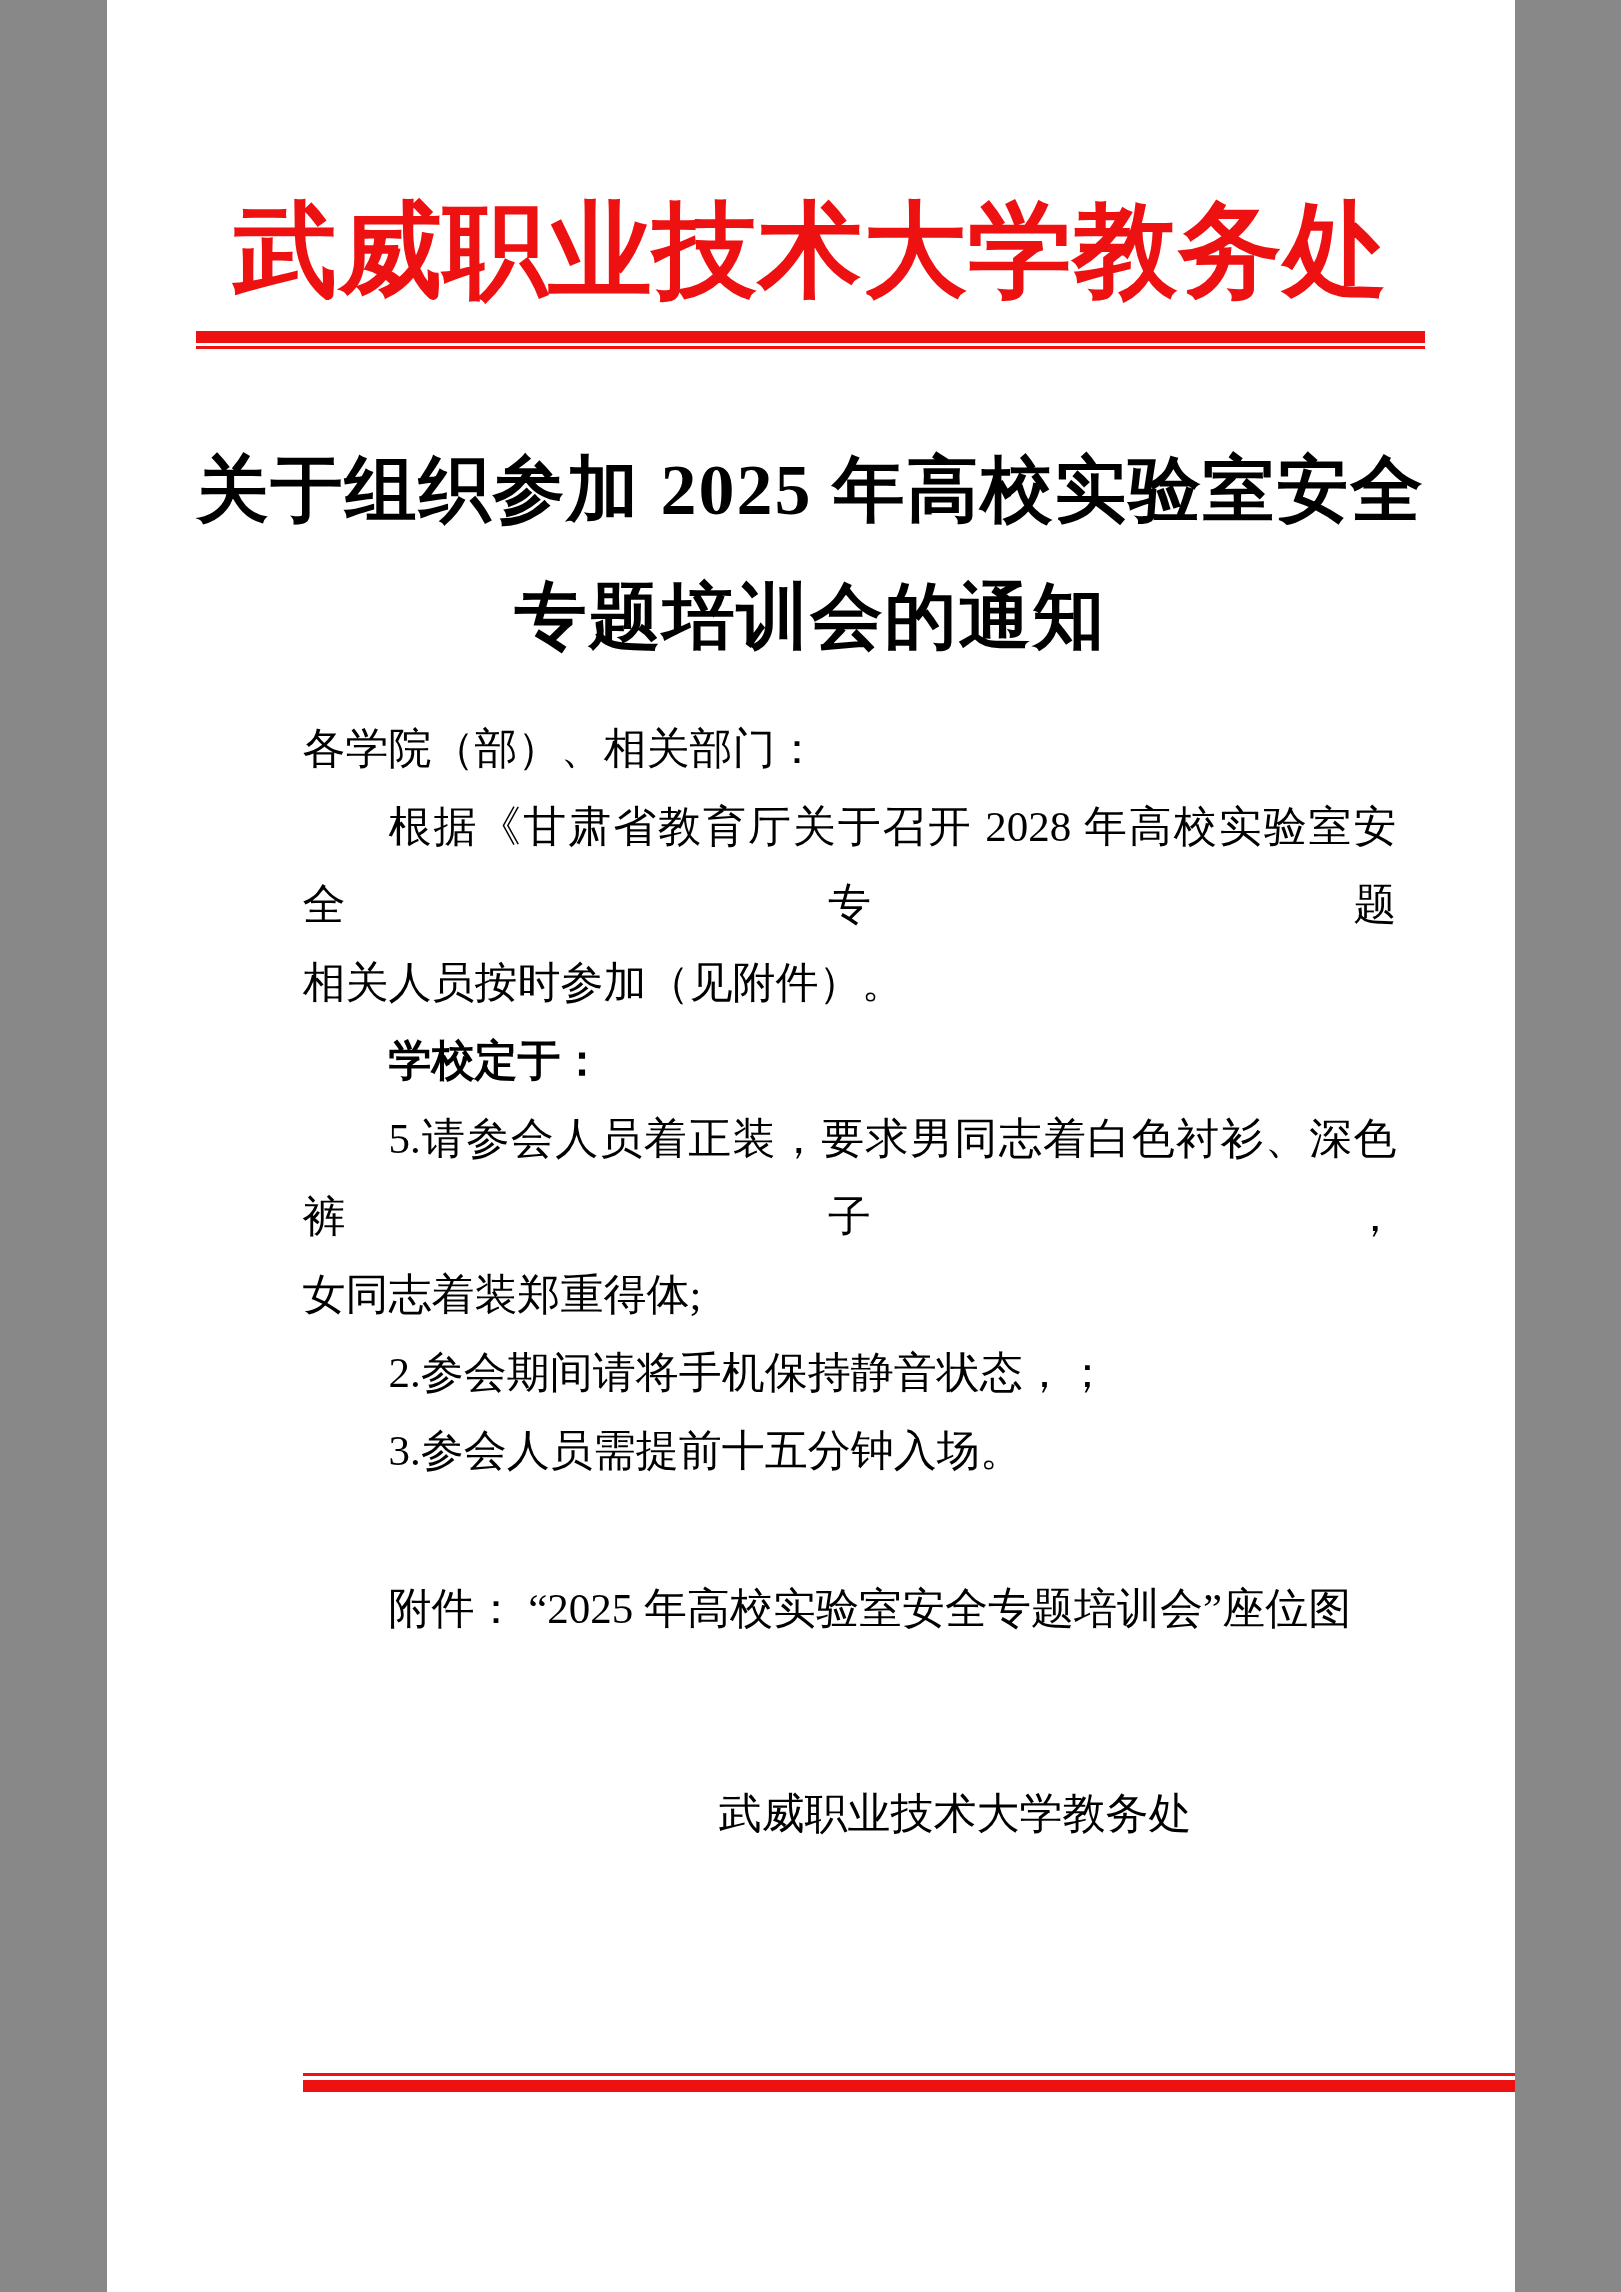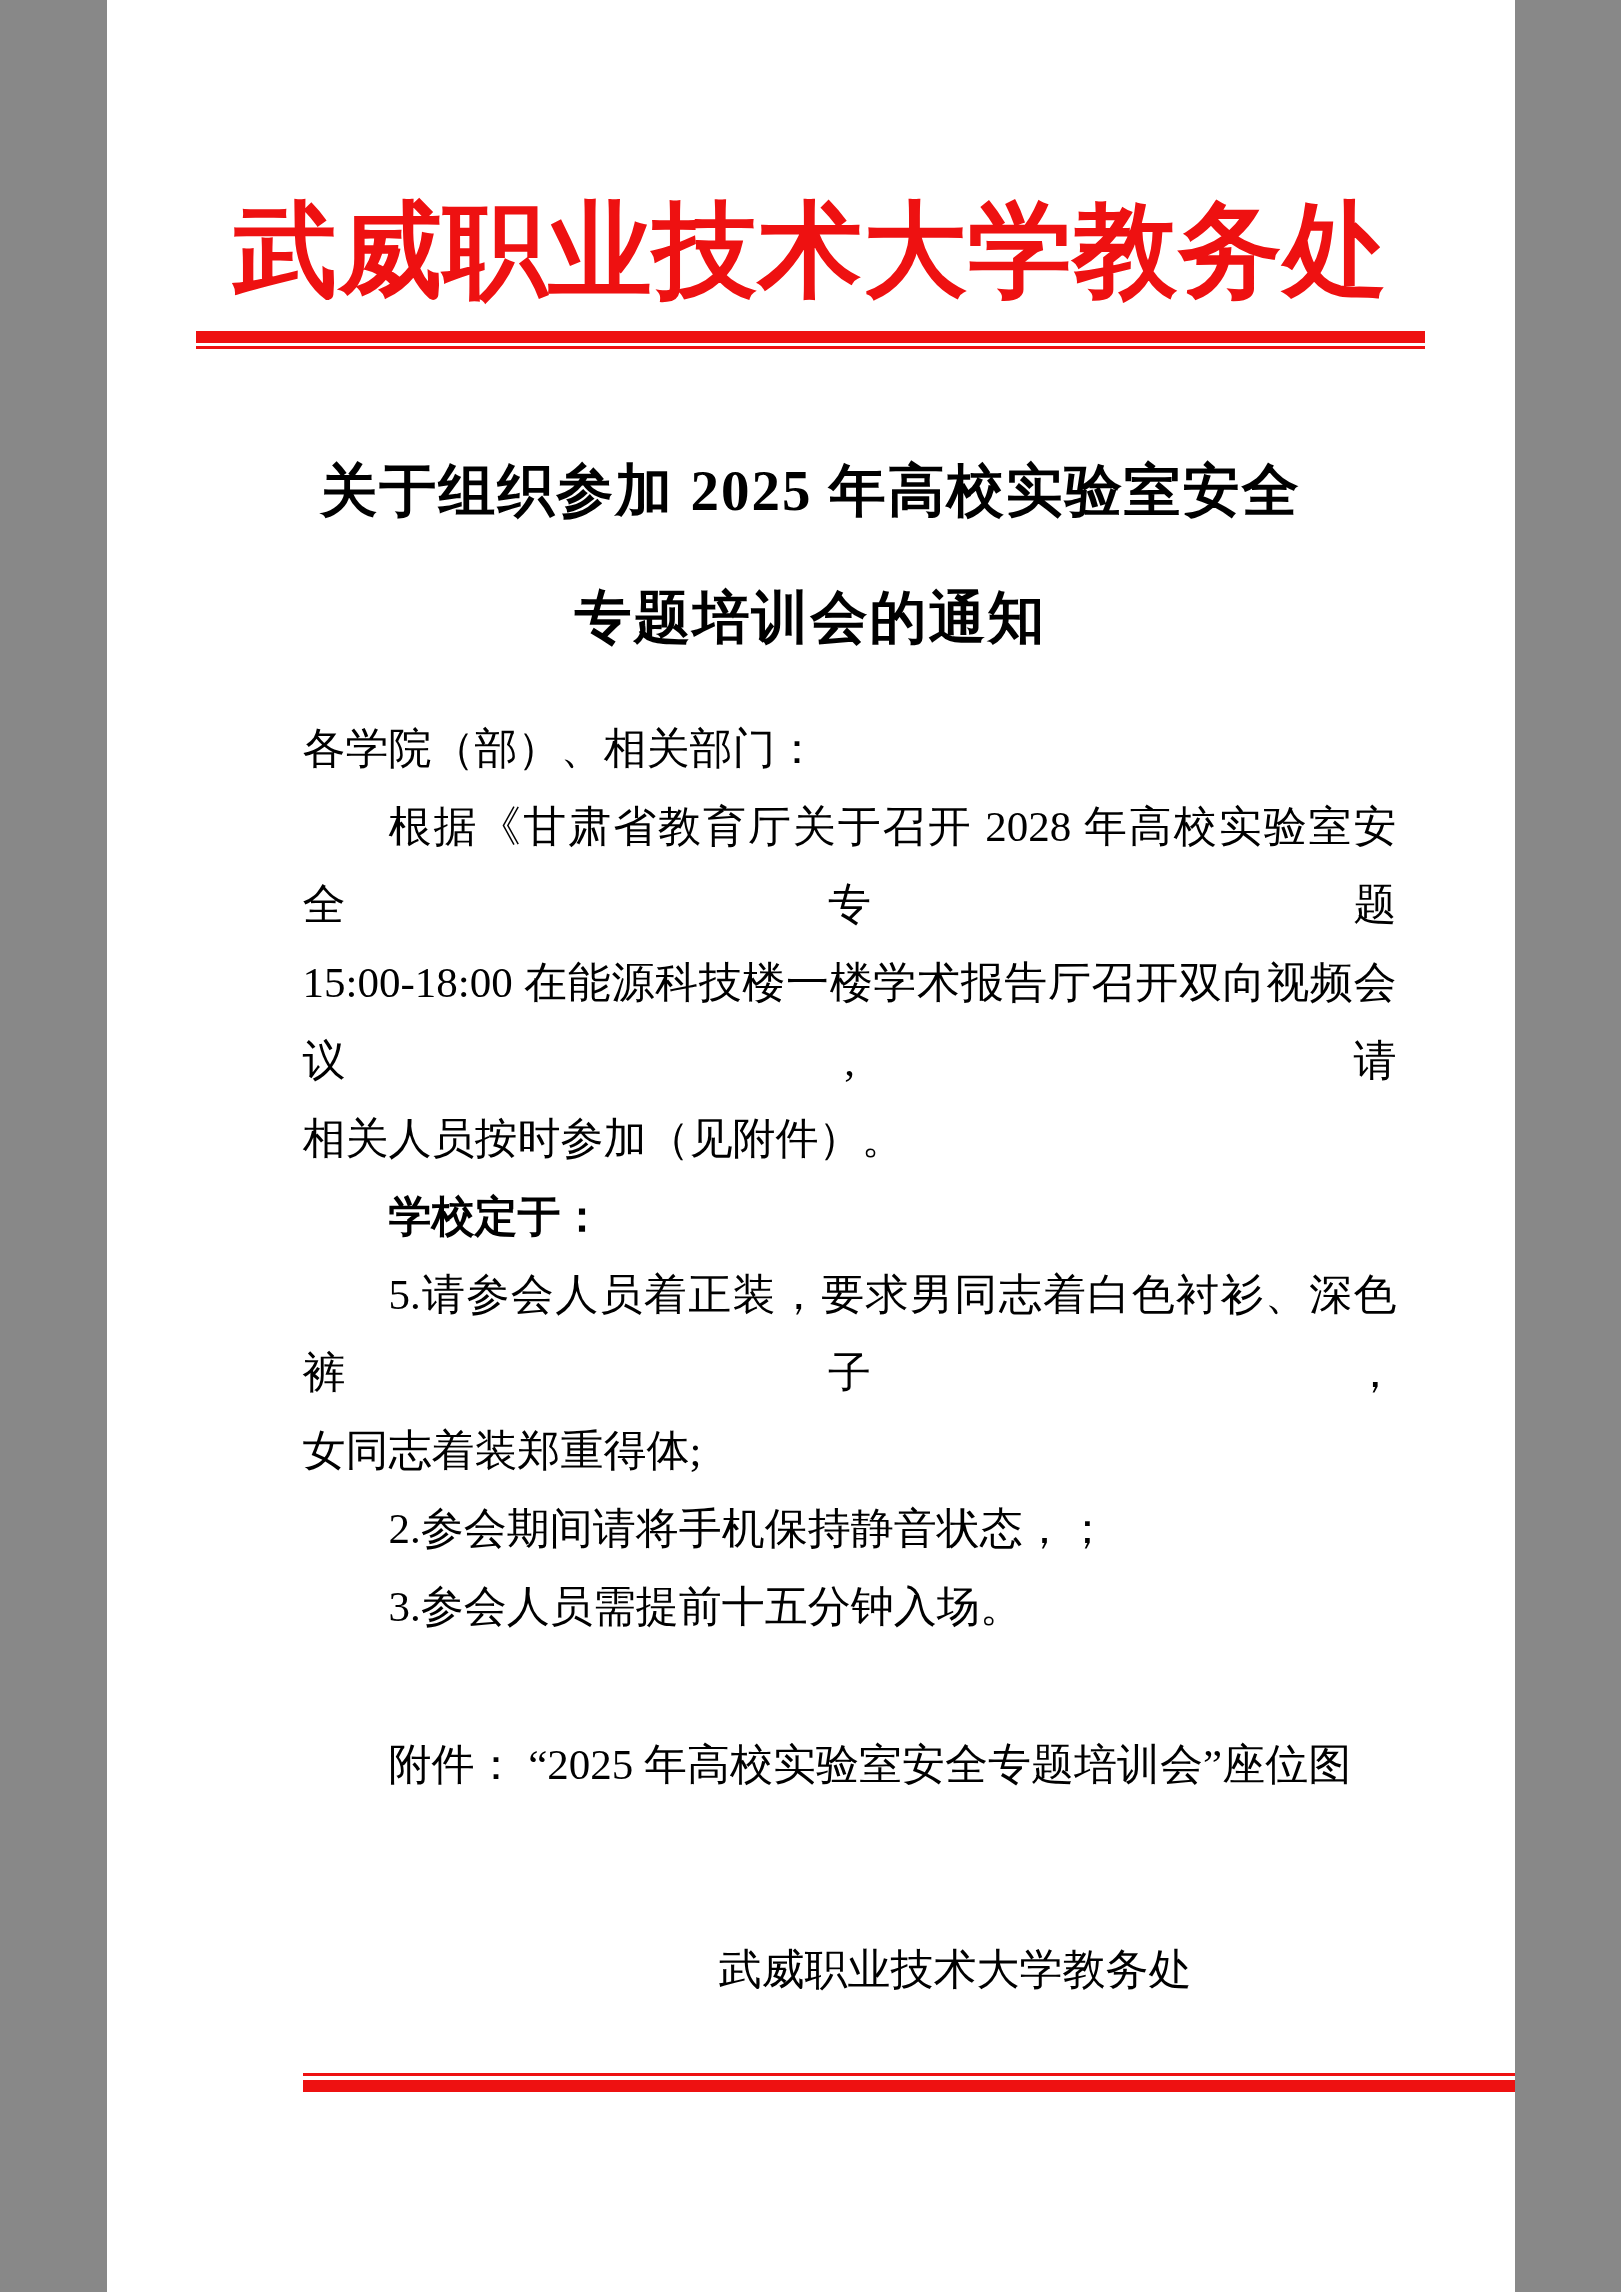--- a/index.html
+++ b/index.html
@@ -30,21 +30,21 @@
   .rule-top .bar-thick { height: 12.7px; background: var(--accent-red, #ee1111); }
   .rule-top .bar-thin  { height: 2.9px;  margin-top: 2.9px; background: var(--accent-red, #ee1111); }
   .rule-bottom { position: absolute; top: 2073px; left: 196px; }
   .rule-bottom .bar-thin  { height: 2.9px;  background: var(--accent-red, #ee1111); }
   .rule-bottom .bar-thick { height: 11.8px; margin-top: 3.9px; background: var(--accent-red, #ee1111); }
   
   .doc-title {
     margin-top: 78px;
     text-align: center;
     font-weight: bold;
-    font-size: 57px;
+    font-size: 72px;
     line-height: 127px;
     letter-spacing: 2px;
   }
   
   .body-block {
     margin: 29px 118px 0 196px; 
     font-size: 43px;
     line-height: 78px;
   }
   .ln { text-align: left; }
@@ -74,21 +74,20 @@
   </div>
 
   <div class="doc-title">
     <div>关于组织参加 2025 年高校实验室安全</div>
     <div>专题培训会的通知</div>
   </div>
 
   <div class="body-block">
     <div class="ln">各学院（部）、相关部门：</div>
     <div class="ln indent stretch">根据《甘肃省教育厅关于召开 2028 年高校实验室安全专题</div>
-    <div class="ln stretch">15:00-18:00 在能源科技楼一楼学术报告厅召开双向视频会议,请</div>
     <div class="ln">相关人员按时参加（见附件）。</div>
     <div class="ln indent bold">学校定于：</div>
     <div class="ln indent stretch">5.请参会人员着正装，要求男同志着白色衬衫、深色裤子，</div>
     <div class="ln">女同志着装郑重得体;</div>
     <div class="ln indent">2.参会期间请将手机保持静音状态，；</div>
     <div class="ln indent">3.参会人员需提前十五分钟入场。</div>
     <div class="ln indent attachment-line">附件： “2025 年高校实验室安全专题培训会”座位图</div>
   </div>
 
   <div class="signature">

